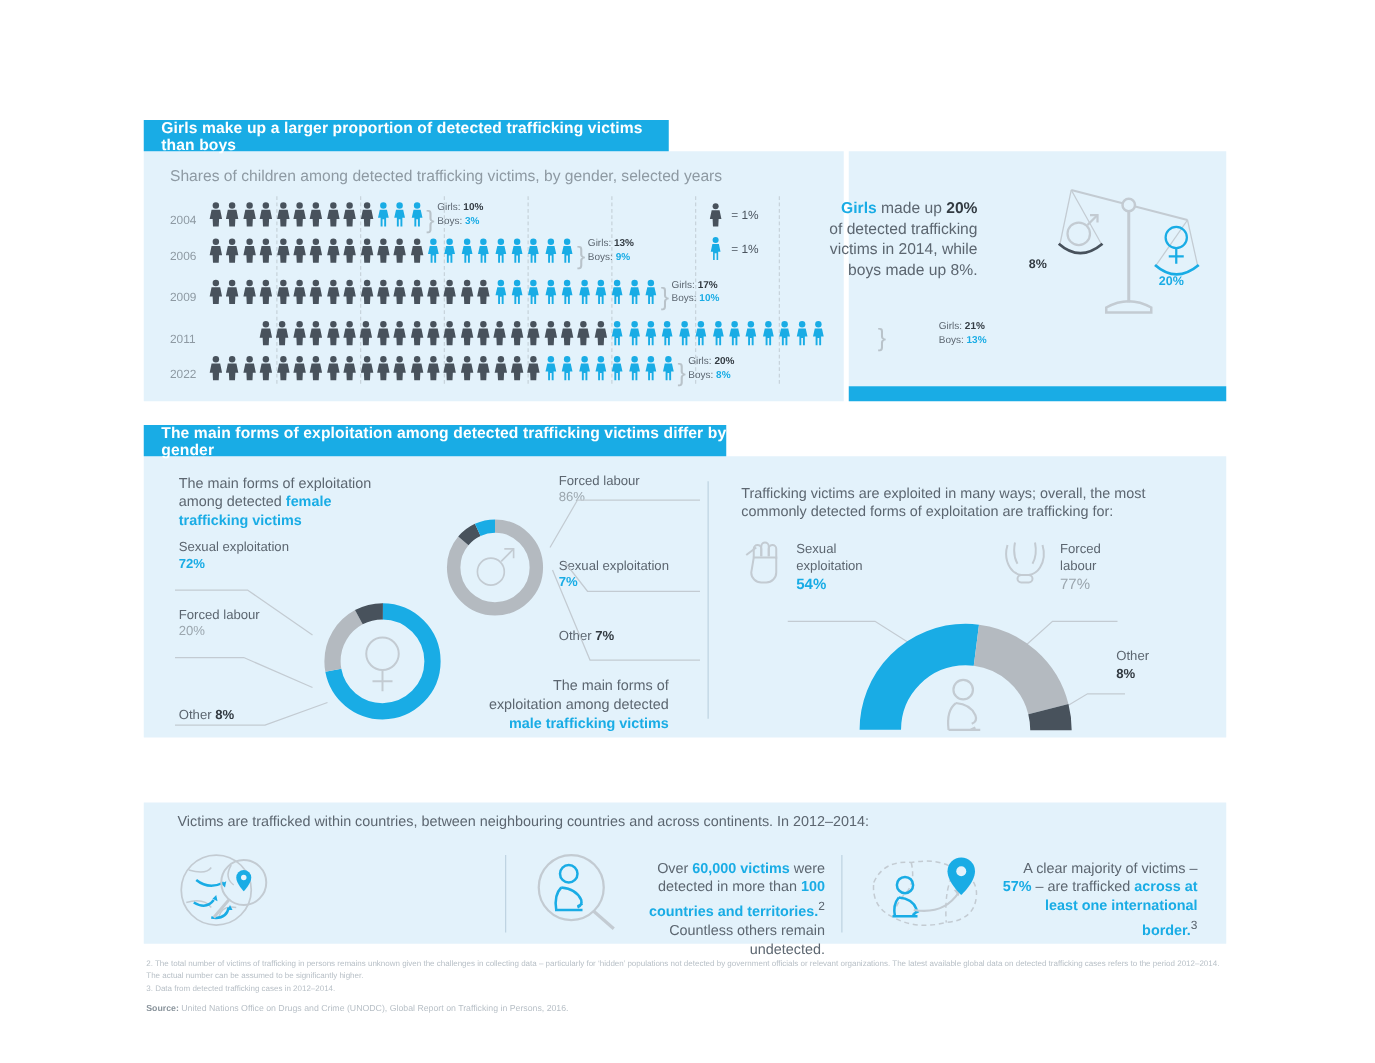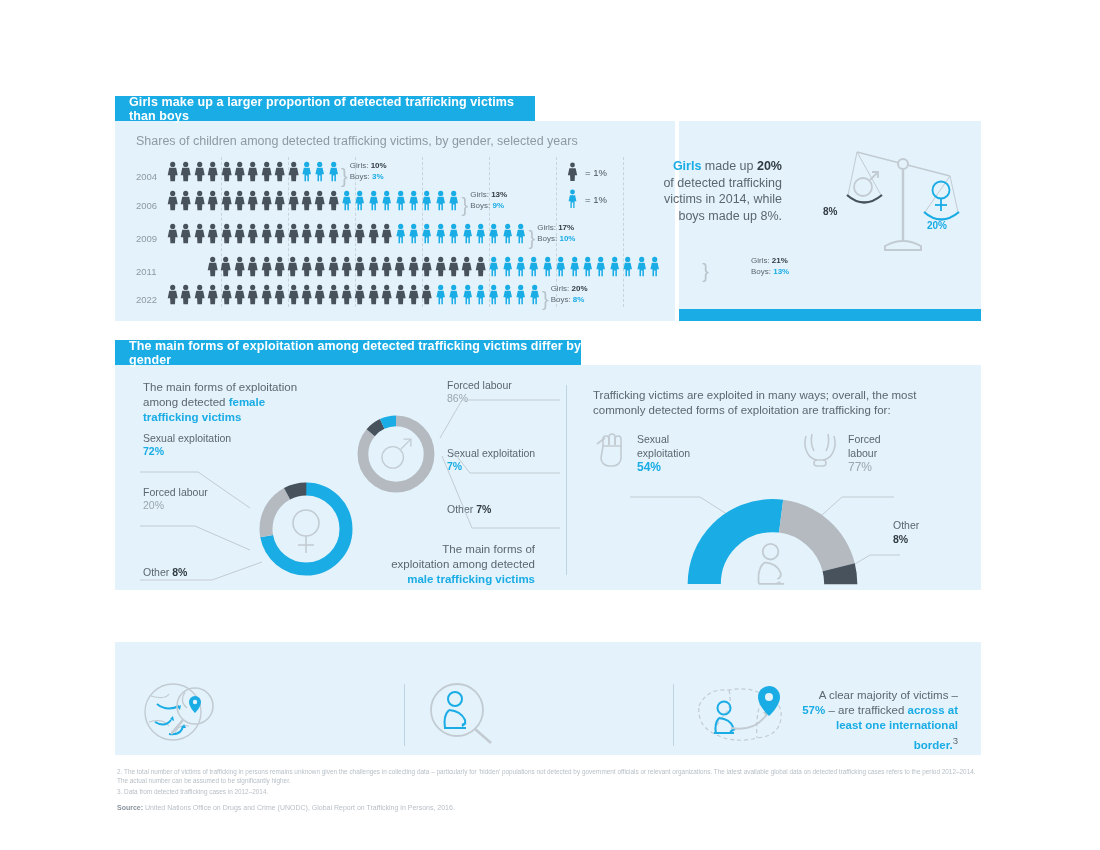--- a/index.html
+++ b/index.html
@@ -811,20 +811,21 @@
       <circle cx="0" cy="0" r="70" fill="none" stroke="#B4BAC0" stroke-width="34" stroke-dasharray="83.6 356.1" stroke-dashoffset="-118.7" transform="rotate(180)"></circle>
       <circle cx="0" cy="0" r="70" fill="none" stroke="#48525C" stroke-width="34" stroke-dasharray="17.6 422.1" stroke-dashoffset="-202.3" transform="rotate(180)"></circle>
     </g>
     <g fill="none" stroke="#C3CBD2" stroke-width="1.8">
       <circle cx="98" cy="63" r="8"></circle>
       <path d="M92 74 q-8 6 -6 22 M92 74 q12 1 16 10 q2 5 -3 7 M104 96 l4 -2 M86 96 h26"></path>
     </g>
   </svg>
 
   <div class="panel" style="left:115px; top:642px; width:866px; height:113px;"></div>
+  <div class="s3-intro" style="left:142px; top:652px;">Victims are trafficked within countries, between neighbouring countries and across continents. In 2012–2014:</div>
 
   <div class="s3-div" style="left:404px; top:684px; height:62px;"></div>
   <div class="s3-div" style="left:673px; top:684px; height:62px;"></div>
 
   <svg style="position:absolute; left:141px; top:682px;" width="82" height="62" viewBox="0 0 82 62">
     <circle cx="32" cy="30" r="28" fill="none" stroke="#C3CBD2" stroke-width="1.4"></circle>
     <path d="M10 14 q14 4 18 -2 M8 40 q14 -4 20 4 M44 10 q-6 10 2 16 M48 44 q-12 -2 -14 8" fill="none" stroke="#C3CBD2" stroke-width="1.2"></path>
     <path d="M16 22 q10 8 22 2" fill="none" stroke="#19ACE5" stroke-width="2" marker-end="none"></path>
     <path d="M36 25 l4 -2 -1 5 z" fill="#19ACE5"></path>
     <path d="M14 40 q10 6 16 -2" fill="none" stroke="#19ACE5" stroke-width="2"></path>
@@ -838,20 +839,21 @@
   </svg>
 
   <svg style="position:absolute; left:425px; top:682px;" width="72" height="64" viewBox="0 0 72 64">
     <circle cx="32" cy="28" r="26" fill="none" stroke="#C3CBD2" stroke-width="1.8"></circle>
     <line x1="50" y1="47" x2="66" y2="61" stroke="#C3CBD2" stroke-width="2.6"></line>
     <g fill="none" stroke="#19ACE5" stroke-width="2">
       <circle cx="30" cy="17" r="7"></circle>
       <path d="M24 28 q-6 6 -4 18 M24 28 q12 1 16 10 q1 4 -3 6 M37 43 l4 -2 M19 46 h22"></path>
     </g>
   </svg>
+  <div class="s3-text" style="left:505px; top:688px; width:155px;">Over <b>60,000 victims</b> were detected in more than <b>100 countries and territories.</b><sup>2</sup> Countless others remain undetected.</div>
 
   <svg style="position:absolute; left:693px; top:682px;" width="100" height="64" viewBox="0 0 100 64">
     <g fill="none" stroke="#C3CBD2" stroke-width="1.2" stroke-dasharray="4 3">
       <path d="M6 24 Q14 6 36 8 Q58 4 72 14 Q90 20 88 36 Q86 54 64 56 Q40 62 22 52 Q4 44 6 24 Z"></path>
       <path d="M36 8 Q40 26 30 34 Q22 44 22 52"></path>
       <path d="M72 14 Q62 26 64 56"></path>
     </g>
     <g fill="none" stroke="#19ACE5" stroke-width="2">
       <circle cx="31" cy="26" r="6.5"></circle>
       <path d="M26 36 q-5 6 -3 15 M26 36 q11 1 14 9 q1 3 -3 5 M38 49 l4 -2 M21 51 h20"></path>

